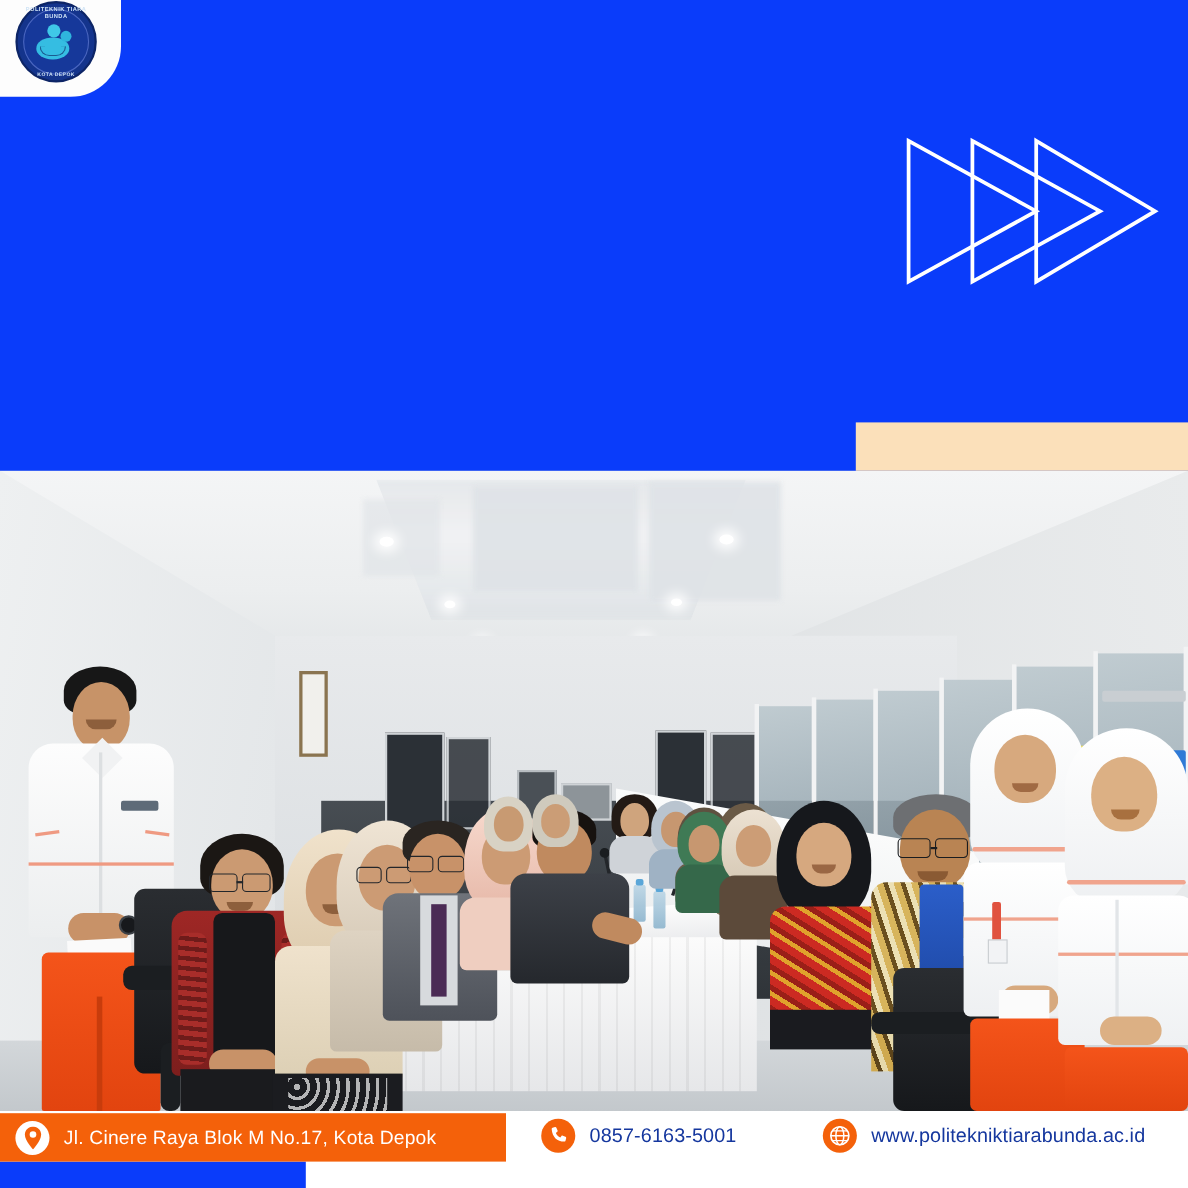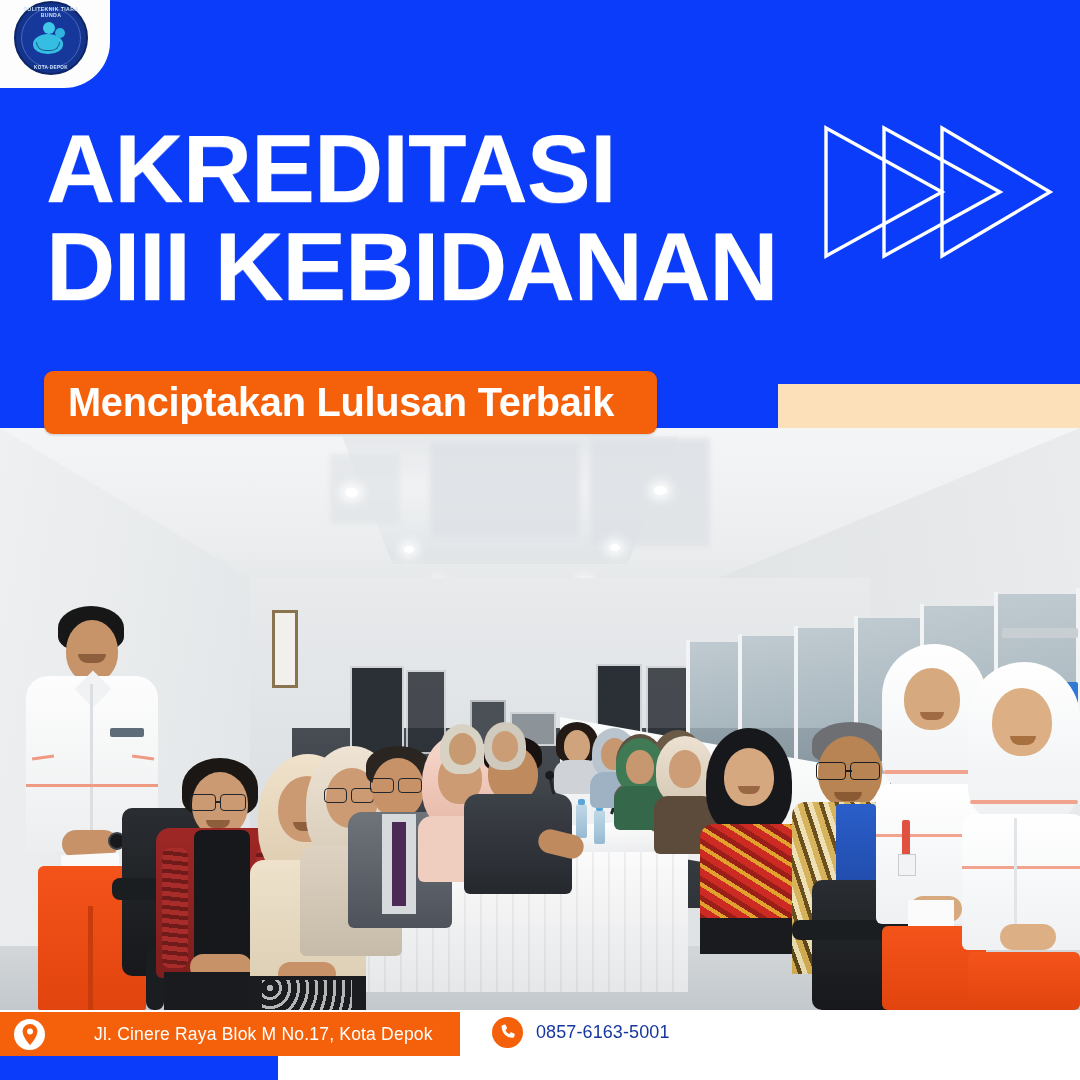--- a/index.html
+++ b/index.html
@@ -263,21 +263,21 @@
     background:#0A3CFA; z-index:7;
   }
   .circle-icon {
     width:31px; height:31px; border-radius:50%;
     display:flex; align-items:center; justify-content:center;
     flex:0 0 auto;
   }
   .ci-white { background:#ffffff; }
   .ci-orange { background:#F4610A; }
   .footer-addr-text {
-    color:#ffffff; font-size:17.5px; letter-spacing:.2px; white-space:nowrap;margin-left:36px;
+    color:#ffffff; font-size:17.5px; letter-spacing:.2px; white-space:nowrap;
   }
   .footer-item {
     position:absolute; top:1017px; display:flex; align-items:center; gap:13px; z-index:8;
   }
   .footer-item .txt { color:#15379e; font-size:18px; letter-spacing:.1px; white-space:nowrap; }
   #footer-phone { left:492px; }
   #footer-web { left:748px; }
 </style>
 </head>
 <body>
@@ -303,31 +303,24 @@
 
 
     <div class="tri-deco">
       <svg width="232" height="136" viewBox="0 0 232 136">
         <polygon points="4,4 120,68 4,132" fill="none" stroke="#ffffff" stroke-width="3.4"></polygon>
         <polygon points="62,4 178,68 62,132" fill="none" stroke="#ffffff" stroke-width="3.4"></polygon>
         <polygon points="120,4 228,68 120,132" fill="none" stroke="#ffffff" stroke-width="3.4"></polygon>
       </svg>
     </div>
 
-    <div class="title-wrap">
-      <div class="title-line l1">AKREDITASI</div>
-      <div class="title-line l2">DIII KEBIDANAN</div>
-    </div>
   </div>
 
   <div class="cream-strip"></div>
 
-  <div class="sub-banner">
-    <span>Menciptakan Lulusan Terbaik</span>
-  </div>
 
   <div class="photo">
 
     <div class="ceiling"></div>
     <div class="ceil-gloss"></div>
     <div class="ceil-refl" style="left:430px;top:14px;width:150px;height:96px;"></div>
     <div class="ceil-refl" style="left:590px;top:10px;width:120px;height:108px;"></div>
     <div class="ceil-refl" style="left:330px;top:26px;width:70px;height:70px;opacity:.6;"></div>
     <div class="downlight" style="left:345px;top:60px;"></div>
     <div class="downlight" style="left:654px;top:58px;"></div>
@@ -594,14 +587,26 @@
 
   <div class="footer-item" id="footer-phone">
     <span class="circle-icon ci-orange">
       <svg width="17" height="17" viewBox="0 0 17 17">
         <path d="M3.3 1.2 5.6.6c.5-.1 1 .1 1.2.6l1.1 2.5c.2.4.1.9-.3 1.2l-1.3 1c.8 1.8 2.3 3.3 4.1 4.1l1-1.3c.3-.4.8-.5 1.2-.3l2.5 1.1c.5.2.7.7.6 1.2l-.6 2.3c-.1.5-.6.8-1.1.8C7.3 13.8 3.2 9.7 2.5 2.3c0-.5.3-1 .8-1.1z" fill="#ffffff"></path>
       </svg>
     </span>
     <span class="txt">0857-6163-5001</span>
   </div>
 
+  <div class="footer-item" id="footer-web">
+    <span class="circle-icon ci-orange">
+      <svg width="19" height="19" viewBox="0 0 19 19">
+        <circle cx="9.5" cy="9.5" r="8.2" fill="none" stroke="#ffffff" stroke-width="1.5"></circle>
+        <ellipse cx="9.5" cy="9.5" rx="3.6" ry="8.2" fill="none" stroke="#ffffff" stroke-width="1.4"></ellipse>
+        <line x1="1.4" y1="9.5" x2="17.6" y2="9.5" stroke="#ffffff" stroke-width="1.4"></line>
+        <line x1="2.8" y1="5" x2="16.2" y2="5" stroke="#ffffff" stroke-width="1.2"></line>
+        <line x1="2.8" y1="14" x2="16.2" y2="14" stroke="#ffffff" stroke-width="1.2"></line>
+      </svg>
+    </span>
+    <span class="txt">www.politekniktiarabunda.ac.id</span>
+  </div>
 
 </div>
 
 </body></html>

